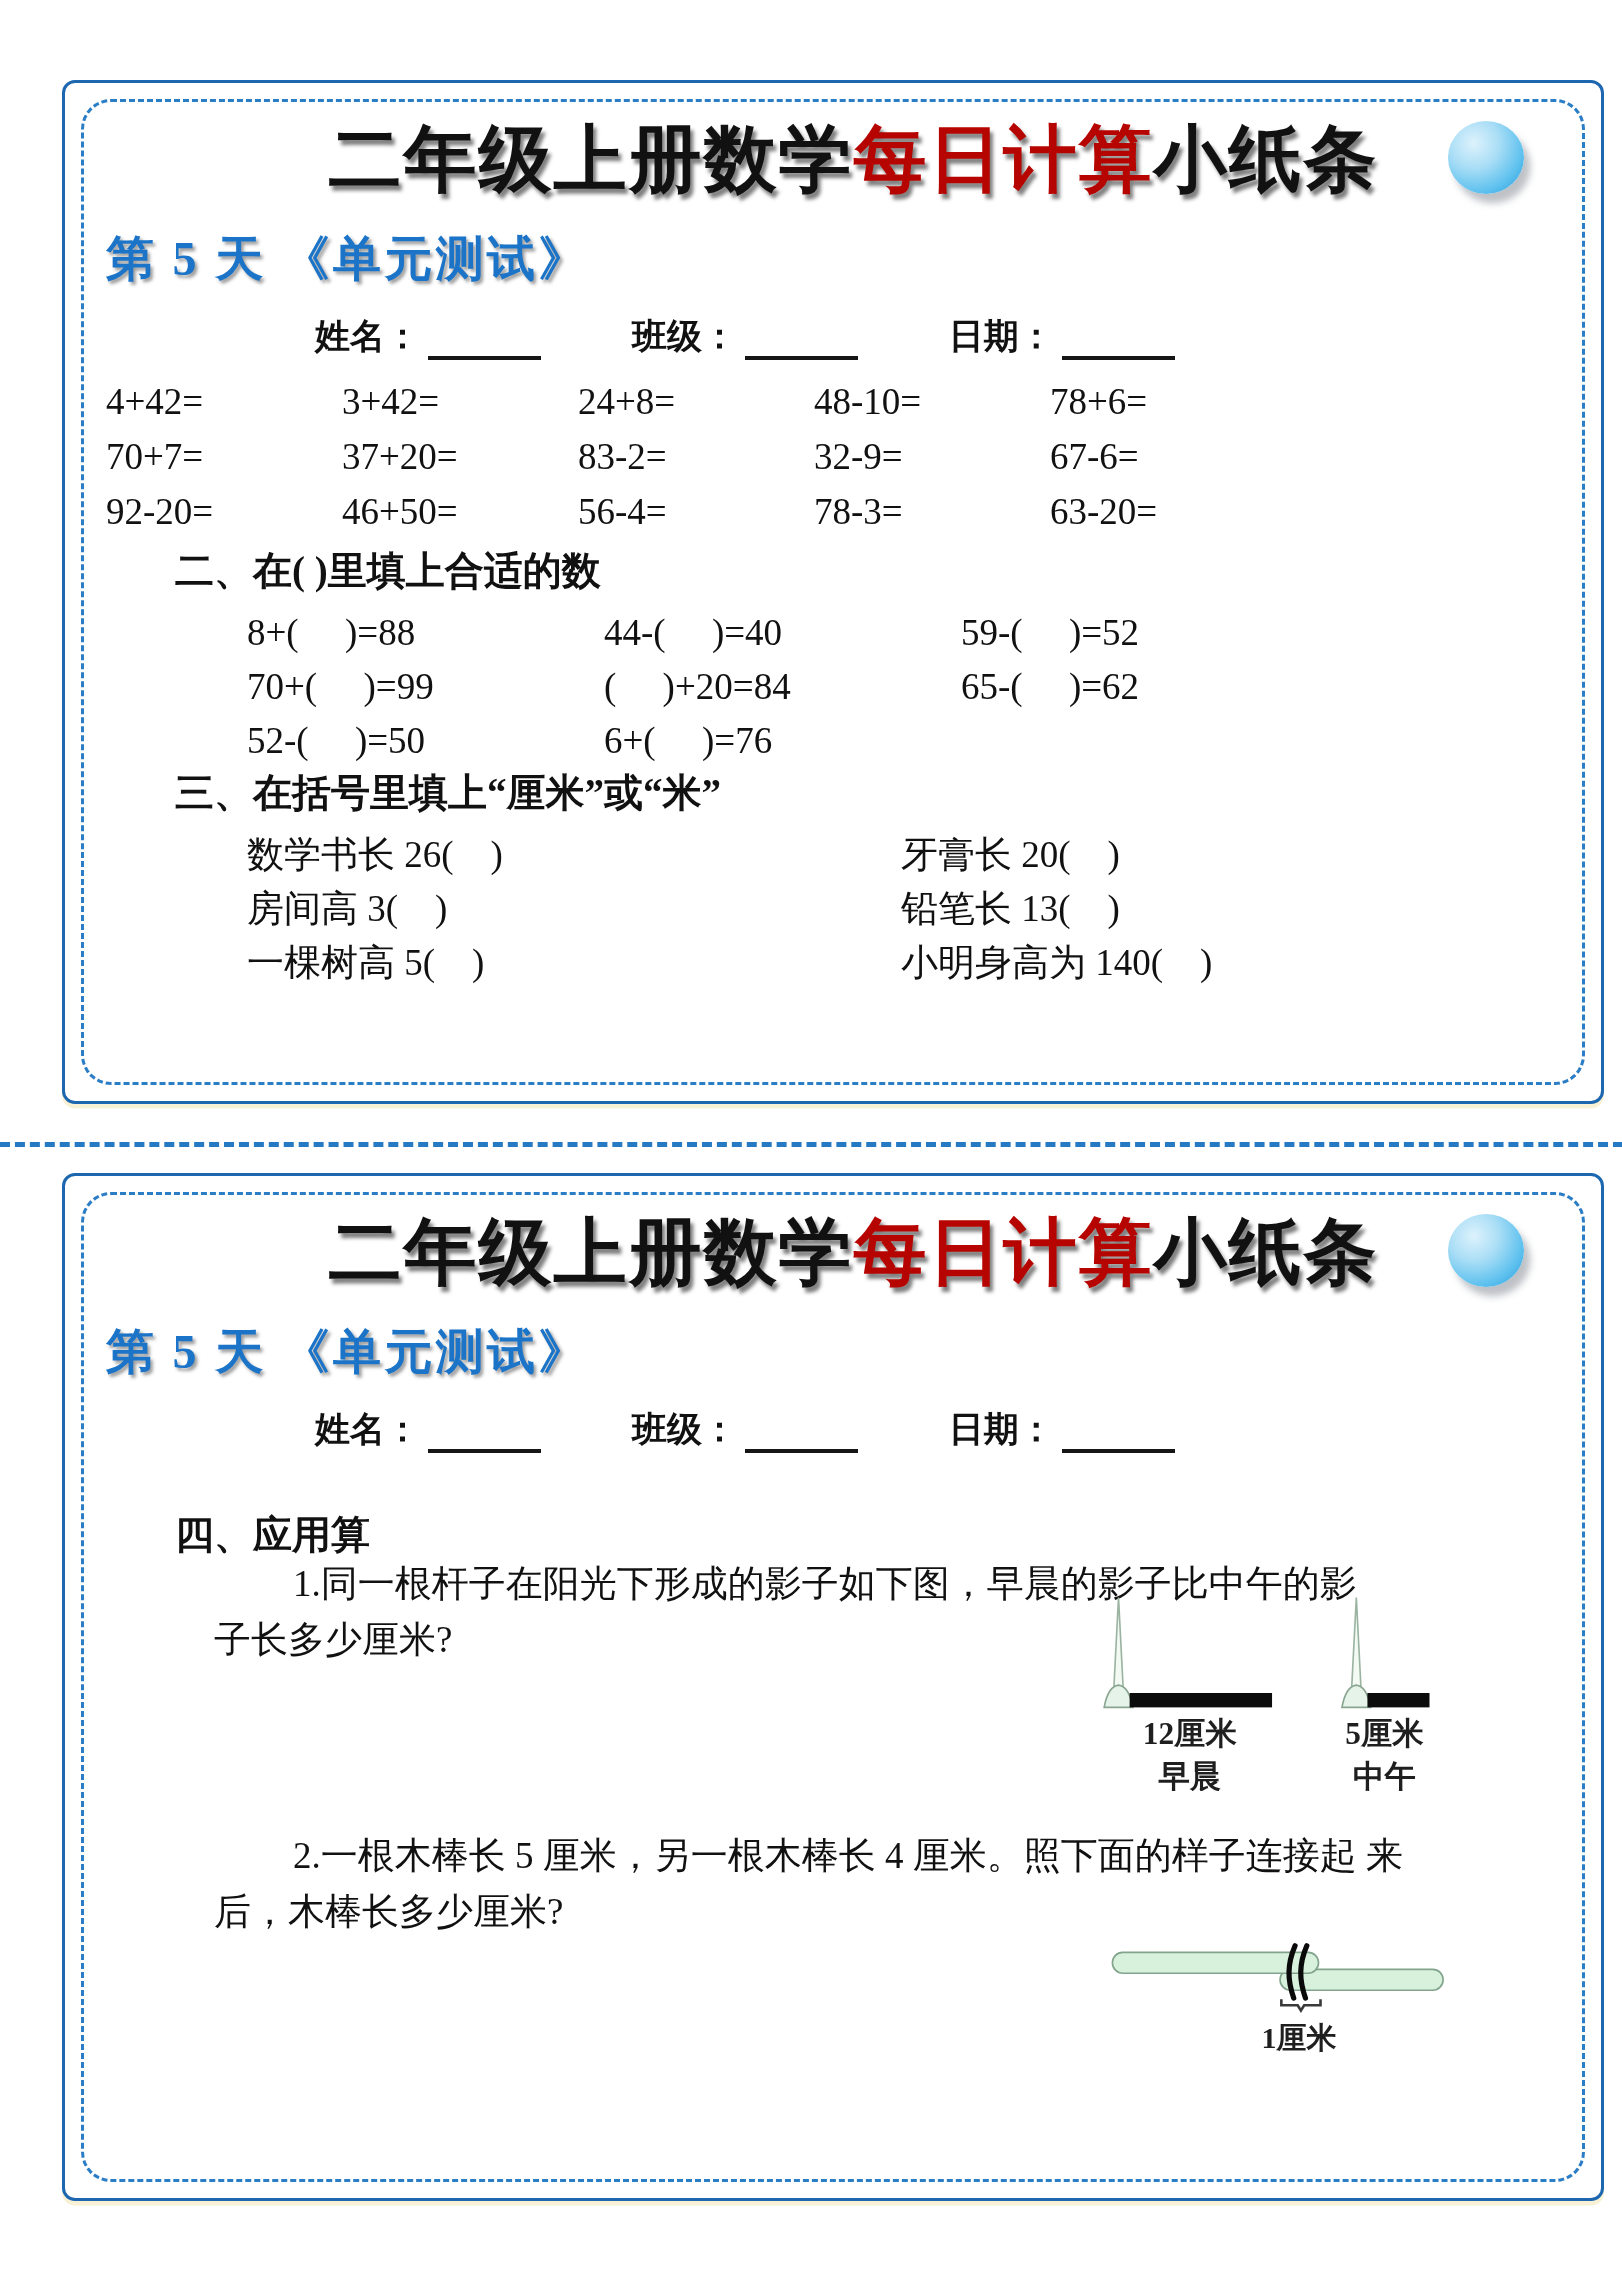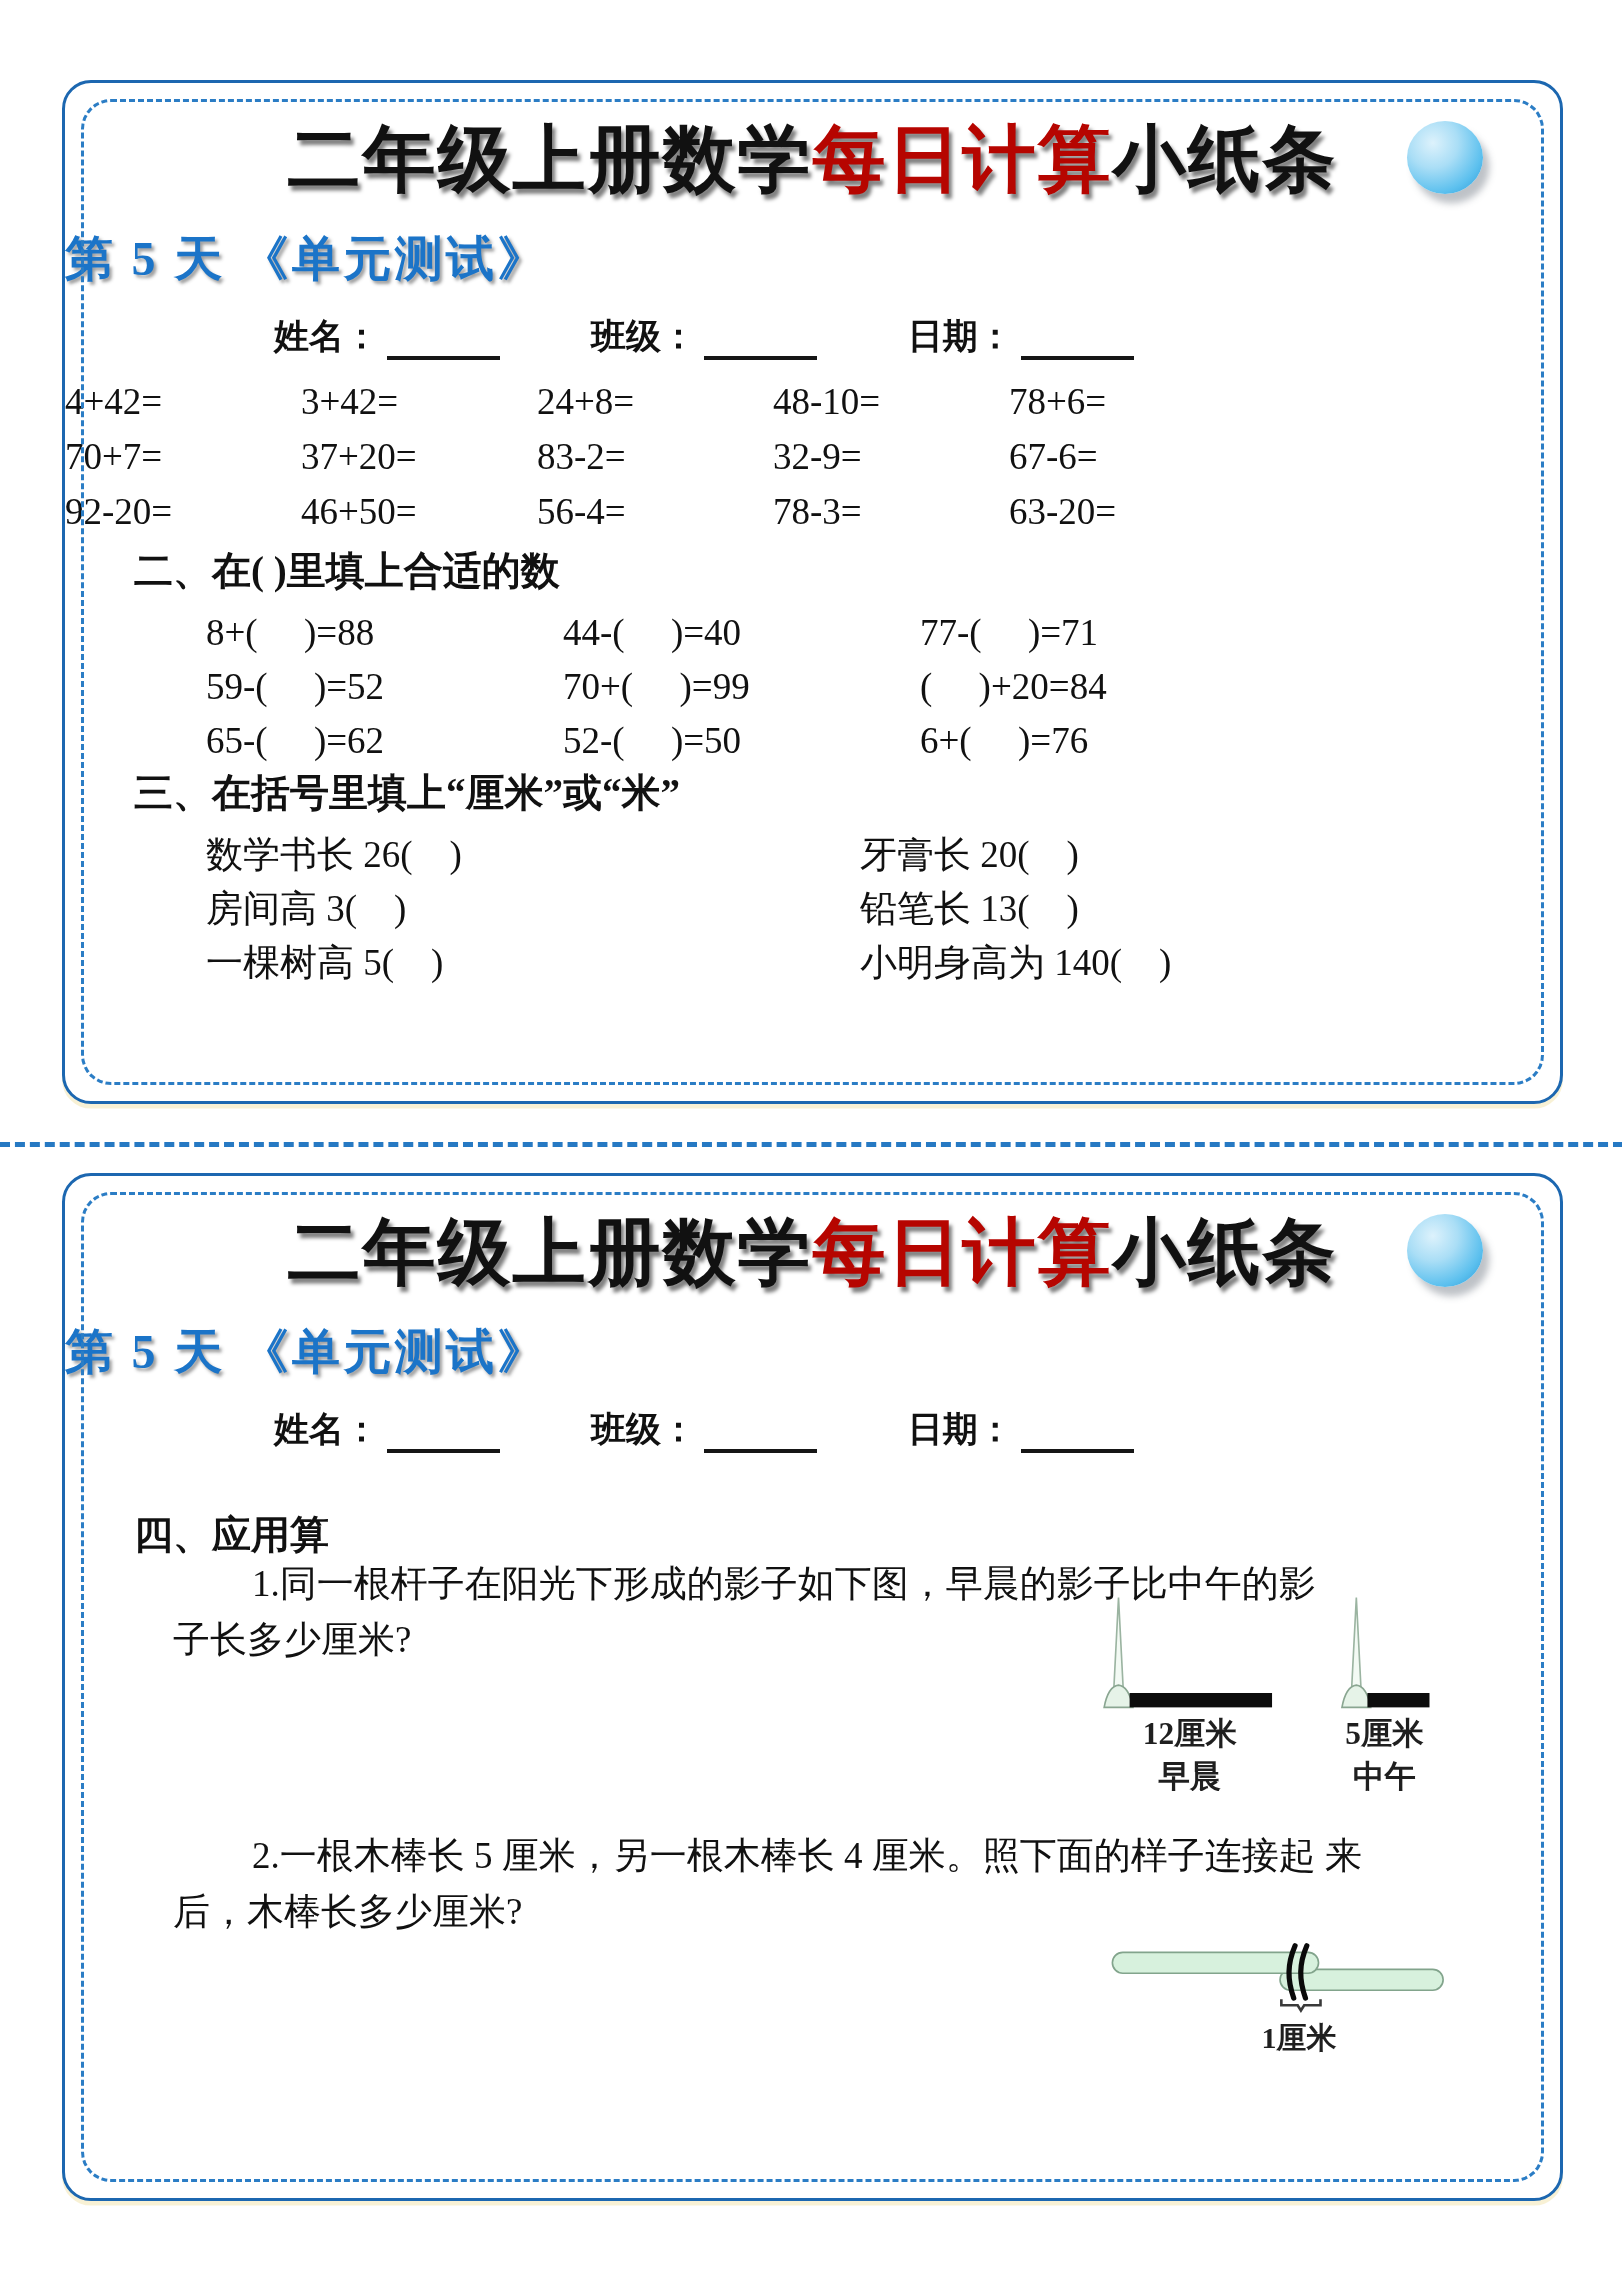--- a/index.html
+++ b/index.html
@@ -1,22 +1,22 @@
 <!DOCTYPE html>
 <html style="font-size:10.5px"><head>
 <meta charset="utf-8">
 <style>
   html,body{margin:0;padding:0;}
   body{width:1623px;height:2295px;background:#ffffff;
        font-family:"Liberation Serif","DejaVu Serif",serif;color:#111;}
   .page{position:relative;width:1623px;height:2295px;overflow:hidden;background:#ffffff;}
 
   .card{position:absolute;left:62px;width:1495px;background:#fff;
-        border:3.3px solid #1c67b0;border-radius:29px;
-        box-shadow:0 4.6px 0 rgba(247,238,206,0.85);}
+        border:3.3px solid #1c67b0;border-radius:13px;
+        box-shadow:0 4.6px 0 rgba(247,238,206,0.85);padding-left:41px;}
   .card1{top:80px;height:1018px;}
   .card2{top:1173px;height:1022px;}
   .dashed-border{position:absolute;inset:15.7px;border:3.3px dashed #2b7dc5;border-radius:30px;pointer-events:none;}
 
   .ball{position:absolute;top:38px;right:77px;width:76px;height:73px;border-radius:50%;
         background:radial-gradient(circle at 34% 30%, #ddf2fc 0%, #aadef6 35%, #5cc0ee 70%, #2796d6 100%);
         box-shadow:6.5px 9.2px 7.9px rgba(110,120,130,0.45);}
 
   .title{margin:34px 26px 0;text-align:center;font-size:73px;line-height:86px;font-weight:bold;
          letter-spacing:2px;text-shadow:3.3px 4.6px 3.9px rgba(0,0,0,0.5);white-space:nowrap;}
@@ -92,21 +92,20 @@
       <span class="cell">46+50=</span>
       <span class="cell">56-4=</span>
       <span class="cell">78-3=</span>
       <span class="cell">63-20=</span>
     </div>
 
     <h3 class="sec-heading h2x">二、在(  )里填上合适的数</h3>
     <div class="grid grid3">
       <span class="cell">8+(     )=88</span>
       <span class="cell">44-(     )=40</span>
-      <span class="cell">77-(     )=71</span>
       <span class="cell">59-(     )=52</span>
       <span class="cell">70+(     )=99</span>
       <span class="cell">(     )+20=84</span>
       <span class="cell">65-(     )=62</span>
       <span class="cell">52-(     )=50</span>
       <span class="cell">6+(     )=76</span>
     </div>
 
     <h3 class="sec-heading h3x">三、在括号里填上“厘米”或“米”</h3>
     <div class="grid grid2">

